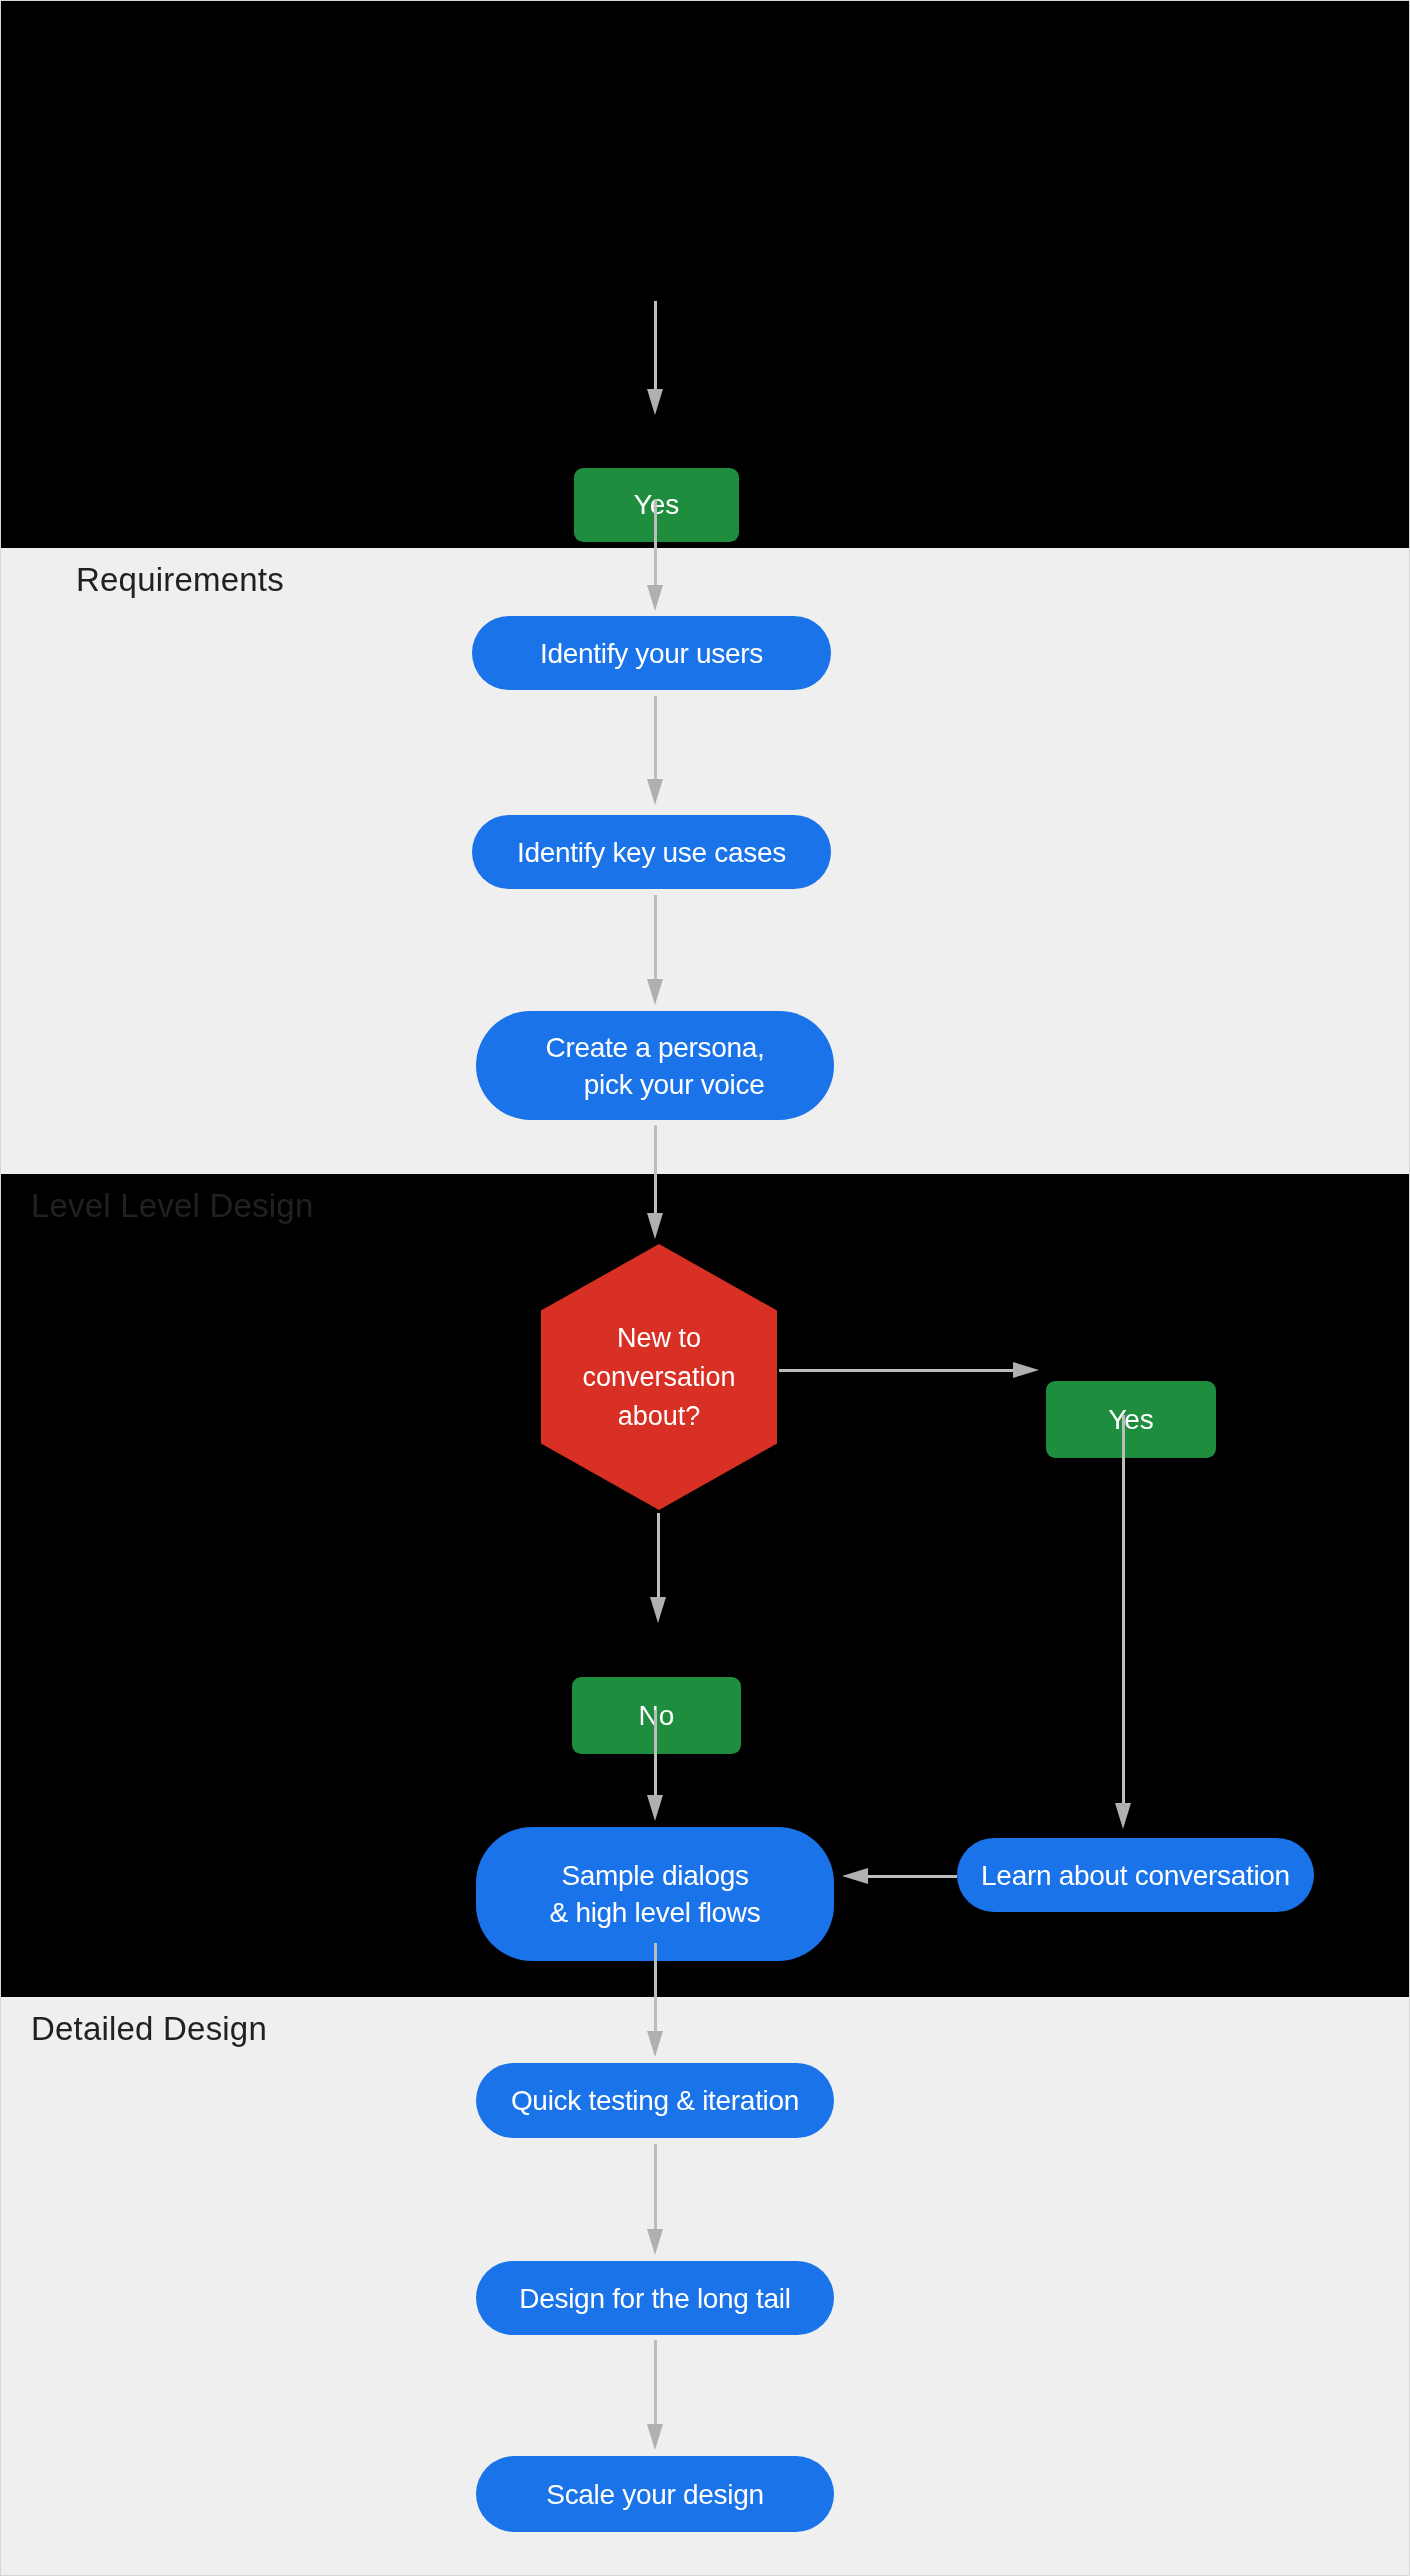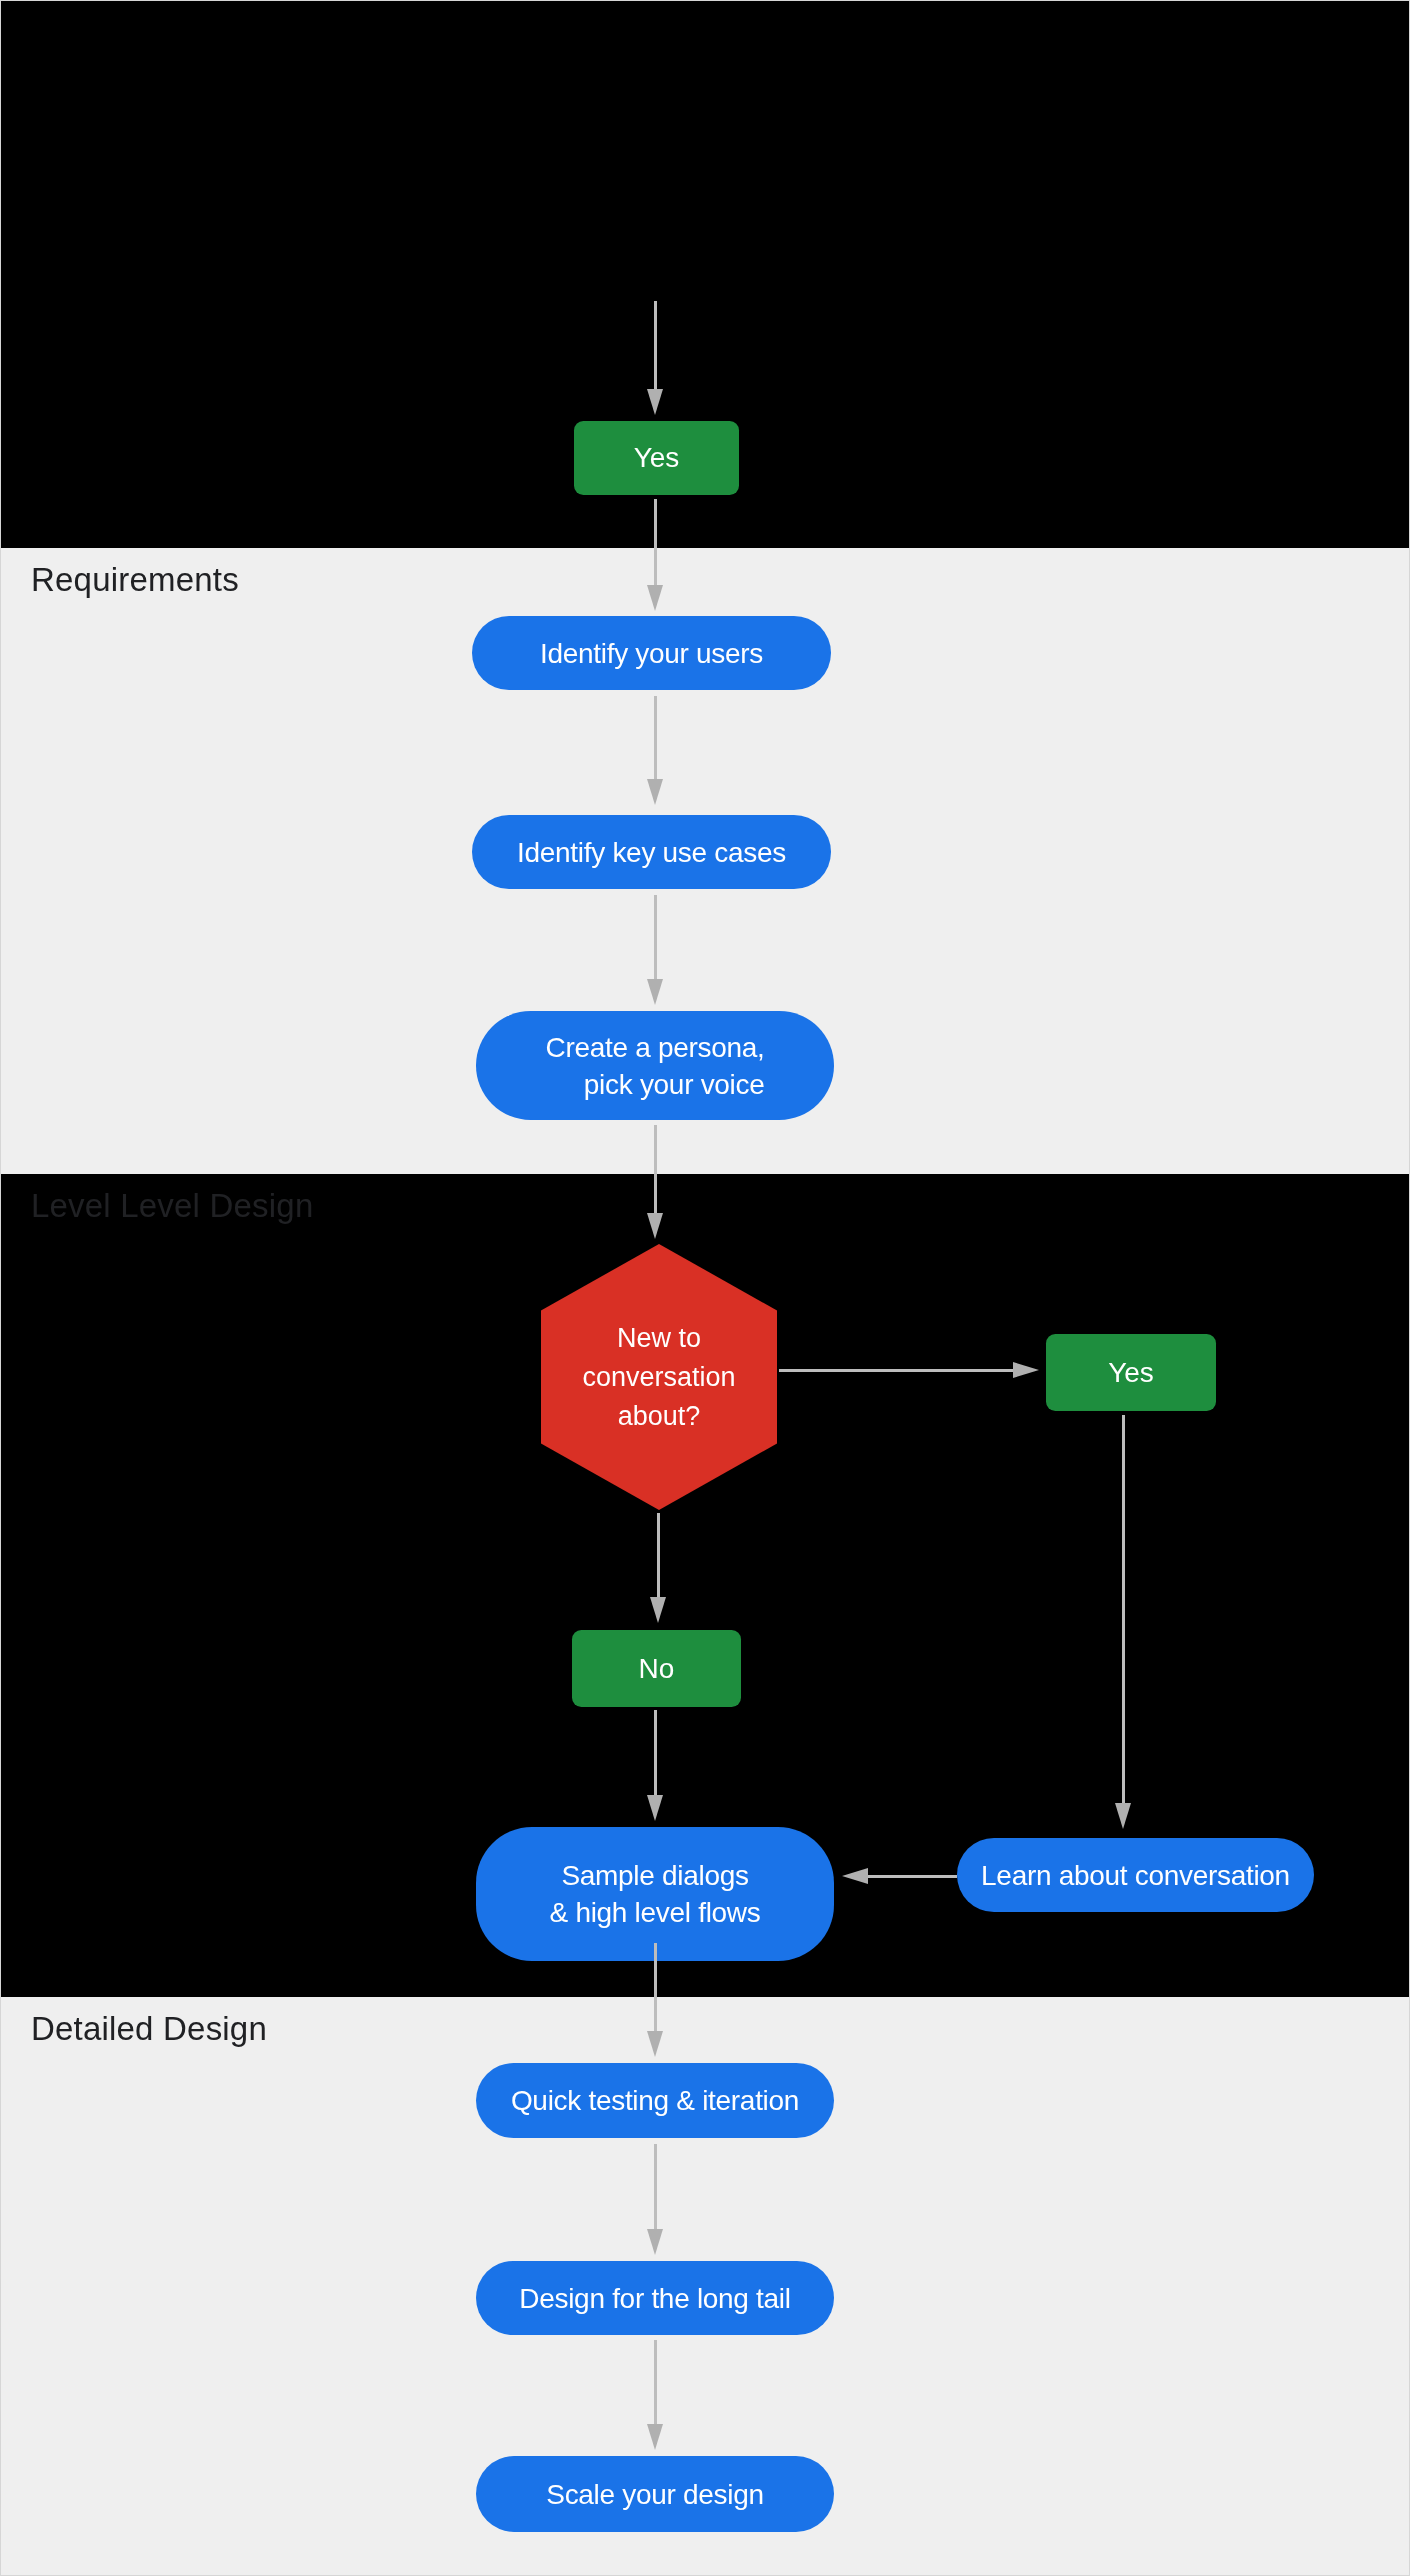--- a/index.html
+++ b/index.html
@@ -43,21 +43,21 @@
     clip-path:polygon(50% 0%,100% 25%,100% 75%,50% 100%,0% 75%,0% 25%);
     font-size:27px;line-height:39px;
   }
   .pill{
     background:var(--blue);
     font-size:28px;line-height:37px;letter-spacing:-0.3px;
     border-radius:56px;
   }
   .answer{
     background:var(--green);
-    font-size:28px;border-radius:9.3px;
+    font-size:28px;border-radius:9.3px;margin-top:47px;
   }
   .shaft-v{position:absolute;width:2.8px;background:var(--arrow);}
   .shaft-h{position:absolute;height:2.8px;background:var(--arrow);}
   .head-down{
     position:absolute;top:100%;left:50%;margin-left:-8.4px;width:0;height:0;
     border-left:8.4px solid transparent;border-right:8.4px solid transparent;
     border-top:26px solid var(--arrowhead);
   }
   .head-right{
     position:absolute;left:100%;top:50%;margin-top:-8.4px;width:0;height:0;
@@ -73,21 +73,21 @@
 </head>
 <body>
 
 <div class="canvas">
 
   <div class="section dark" style="top:0;height:547px;"></div>
   <div class="section light" style="top:547px;height:626px;"></div>
   <div class="section dark" style="top:1173px;height:823px;"></div>
   <div class="section light" style="top:1996px;height:580px;"></div>
 
-  <div class="section-label" style="top:558px;">Requirements</div>
+  <div class="section-label" style="top:558px;margin-left:45px;">Requirements</div>
   <div class="section-label" style="top:1184px;">Level Level Design</div>
   <div class="section-label" style="top:2007px;">Detailed Design</div>
 
 
   <div class="shaft-v" style="left:653px;top:300px;height:88px;">
     <div class="head-down"></div>
   </div>
 
   <div class="node answer" style="left:573px;top:420px;width:165px;height:74px;">Yes</div>
 

